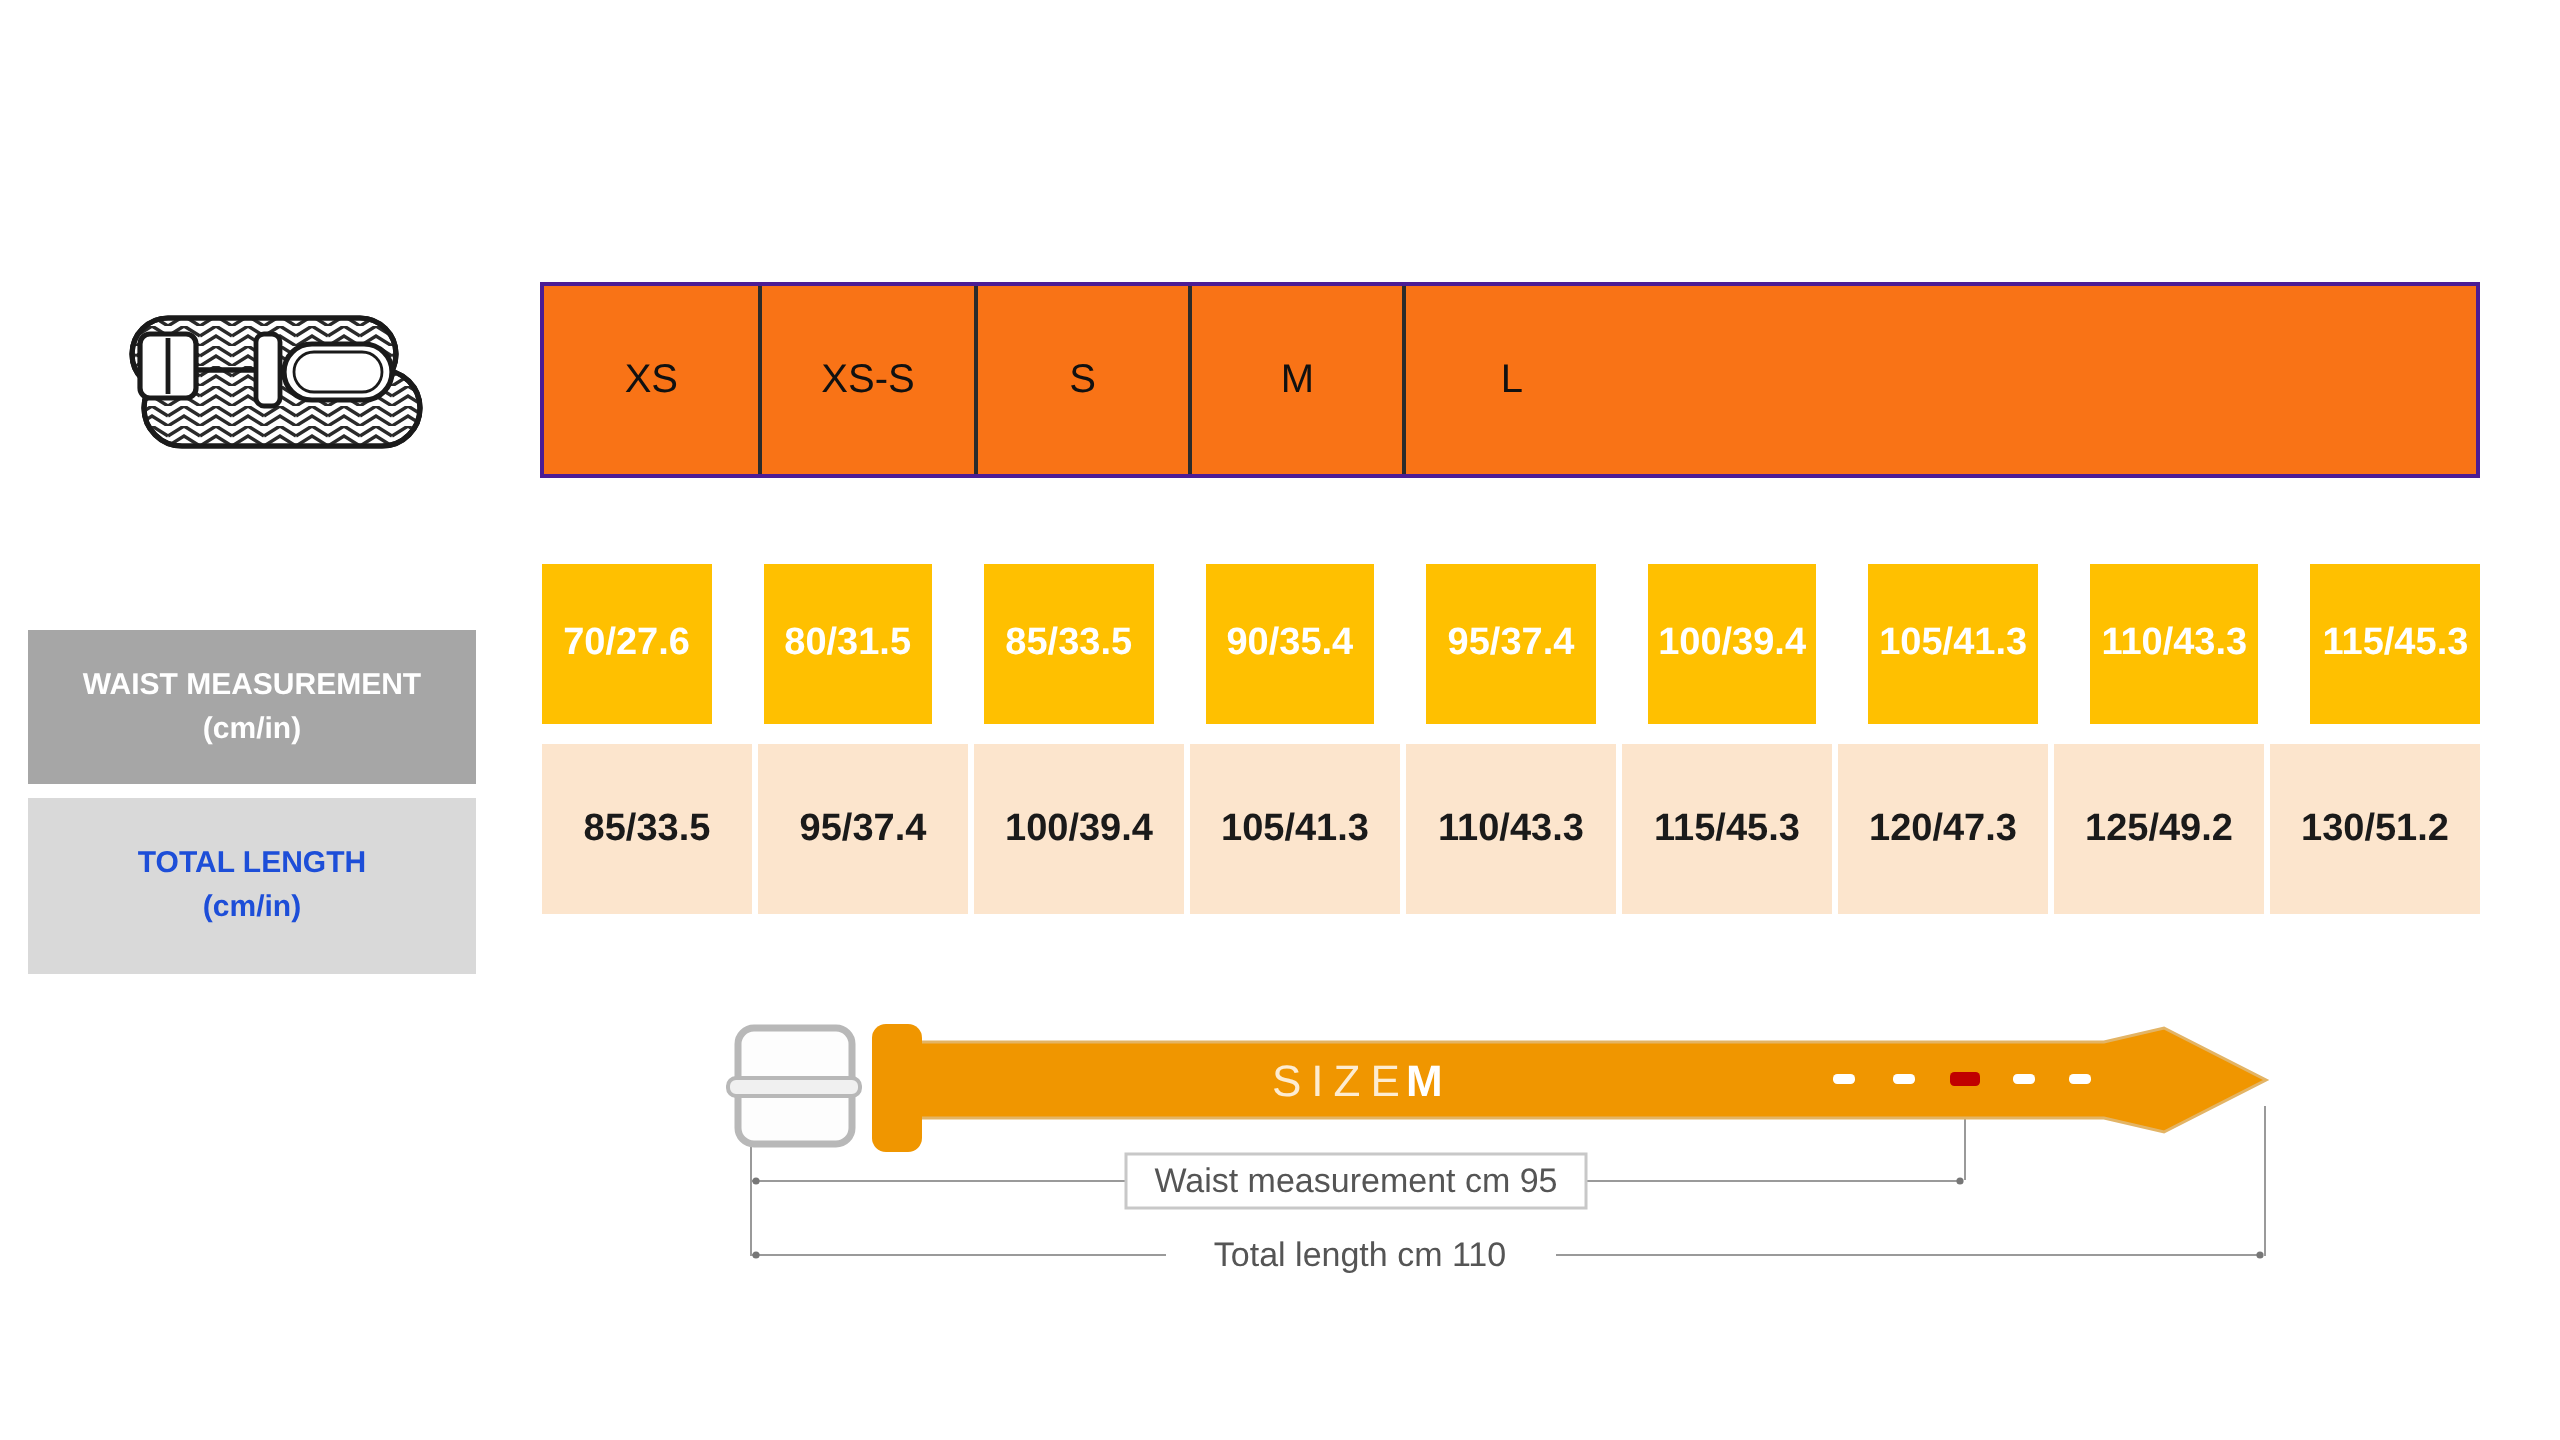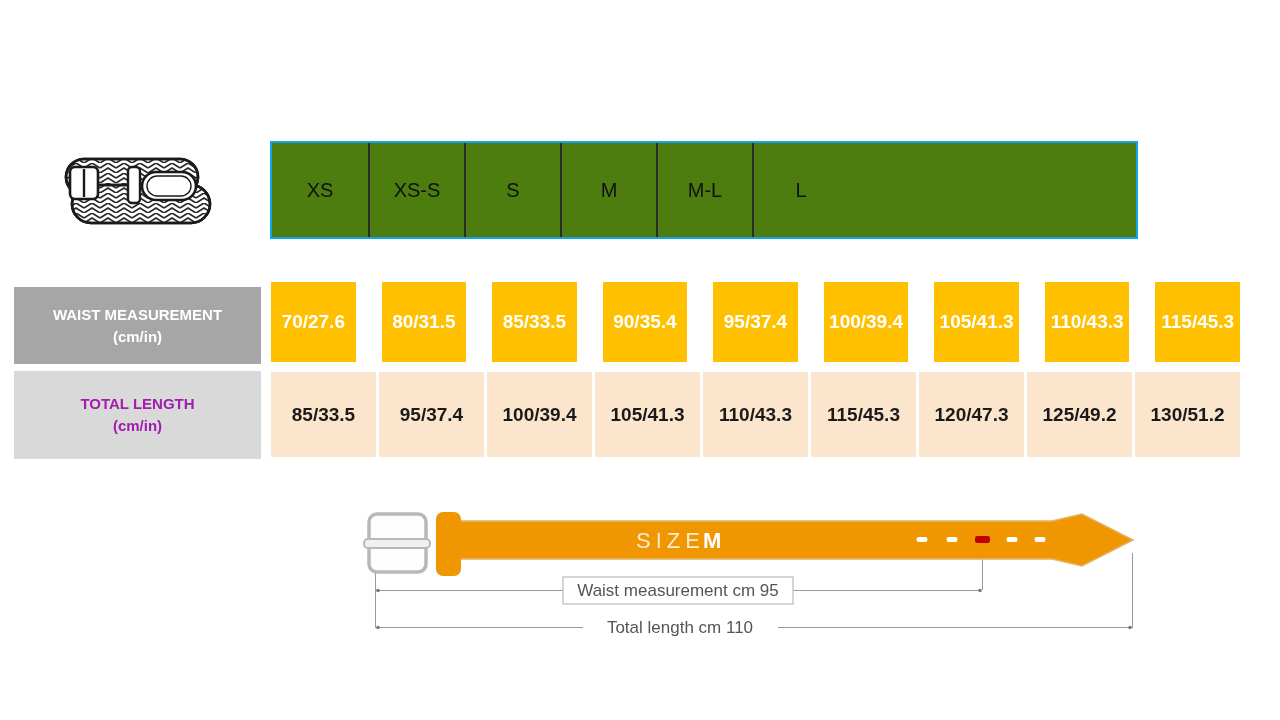--- a/index.html
+++ b/index.html
@@ -10,39 +10,39 @@
     overflow: hidden;
     position: relative;
   }
   .abs { position: absolute; }
 
   
   #belt-icon { left: 52px; top: 143px; width: 165px; height: 98px; }
 
   
   #size-header {
-    left: 270px; top: 141px; width: 868px; height: 98px;
+    left: 270px; top: 141px; width: 970px; height: 98px;
     display: grid; grid-template-columns: repeat(9, 1fr);
-    border: 2px solid #0ea5e9;
-    background: #4d7c0f;
+    border: 2px solid #4c1d95;
+    background: #f97316;
   }
   #size-header .cell {
     display: flex; align-items: center; justify-content: center;
     font-size: 20px; color: #111; border-left: 2px solid #2b2b2b;
   }
   #size-header .cell:first-child { border-left: none; }
 
   
   .row-label {
-    left: 14px; width: 247px;
+    left: 14px; width: 224px;
     display: flex; flex-direction: column; align-items: center; justify-content: center;
-    font-weight: bold; font-size: 15px; line-height: 1.45; text-align: center;
+    font-weight: bold; font-size: 15px; line-height: 1.45; text-align: center; margin-top: 28px;
   }
   #waist-label { top: 287px; height: 77px; background: #A6A6A6; color: #ffffff; }
-  #length-label { top: 371px; height: 88px; background: #D9D9D9; color: #a21caf; }
+  #length-label { top: 371px; height: 88px; background: #D9D9D9; color: #1d4ed8; }
 
   
   .data-row {
     left: 271px; width: 969px;
     display: grid; grid-template-columns: repeat(9, 1fr); column-gap: 3px;
   }
   #waist-row { top: 282px; height: 80px; gap: 26px; }
   #waist-row .cell {
     background: #FFC000; color: #ffffff;
   }
@@ -86,21 +86,20 @@
     <rect x="90" y="29" width="54" height="28" rx="14" fill="#ffffff" stroke="#1a1a1a" stroke-width="2.6"></rect>
     <rect x="95" y="33" width="44" height="20" rx="10" fill="none" stroke="#1a1a1a" stroke-width="1.4"></rect>
   </svg>
 </div>
 
 <div class="abs" id="size-header">
   <div class="cell">XS</div>
   <div class="cell">XS-S</div>
   <div class="cell">S</div>
   <div class="cell">M</div>
-  <div class="cell">M-L</div>
   <div class="cell">L</div>
 </div>
 
 <div class="abs row-label" id="waist-label">
   <div>WAIST MEASUREMENT</div>
   <div>(cm/in)</div>
 </div>
 <div class="abs data-row" id="waist-row">
   <div class="cell">70/27.6</div>
   <div class="cell">80/31.5</div>

